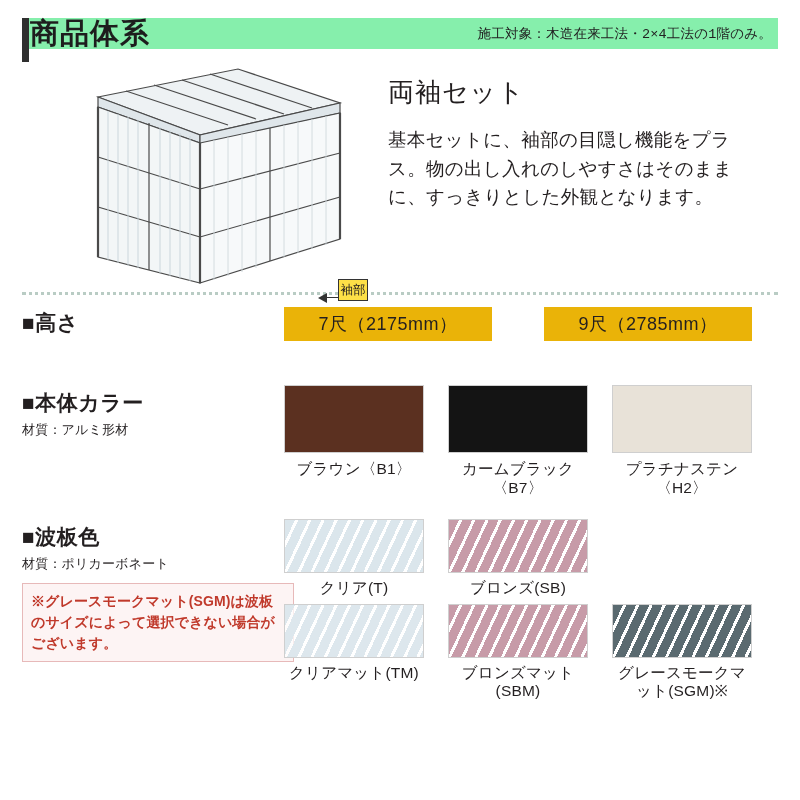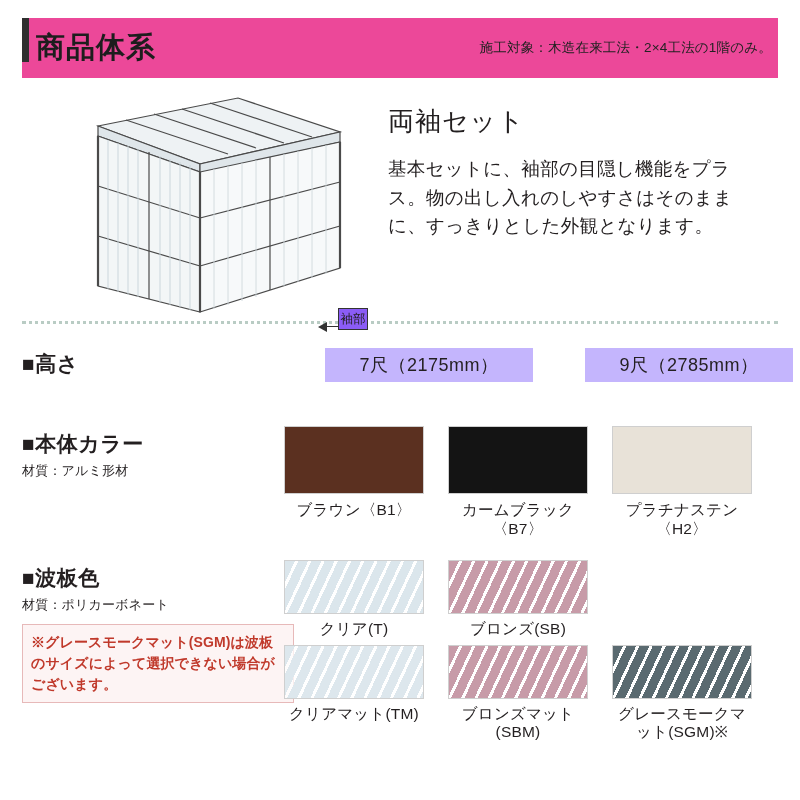--- a/index.html
+++ b/index.html
@@ -18,25 +18,25 @@
     position: relative;
     width: 800px;
     height: 800px;
     box-sizing: border-box;
     padding: 18px 22px 10px 22px;
   }
 
   
   .header {
     position: relative;
-    height: 60px;
-    background: #ec4899;
+    height: 31px;
+    background: #86efac;
     display: flex;
     align-items: center;
-    padding-left: 8px;
+    padding-left: 2px;
     box-sizing: border-box;
   }
   .header-bar {
     position: absolute;
     left: 0;
     top: 0;
     width: 7px;
     height: 44px;
     background: #2f2f2f;
   }
@@ -46,20 +46,21 @@
     letter-spacing: 1px;
     color: #1d1d1d;
     margin-left: 6px;
   }
   .header-note {
     margin-left: auto;
     font-size: 13.5px;
     color: #222;
     padding-right: 6px;
     letter-spacing: 0.2px;
+    font-family: Liberation Mono, monospace;
   }
 
   
   .hero {
     display: flex;
     margin-top: 12px;
     height: 225px;
   }
   .hero-left {
     width: 360px;
@@ -89,21 +90,21 @@
     position: absolute;
     left: 66px;
     top: 0px;
   }
   .callout {
     position: absolute;
     left: 316px;
     top: 218px;
     width: 30px;
     border: 1px solid #333;
-    background: #8b5cf6;
+    background: #fde047;
     font-size: 12.5px;
     line-height: 1.15;
     text-align: center;
     padding: 3px 1px;
     box-sizing: border-box;
   }
   .callout-arrow {
     position: absolute;
     left: 296px;
     top: 232px;
@@ -144,26 +145,26 @@
     font-weight: bold;
     letter-spacing: 0.5px;
   }
   .label-sub {
     font-size: 13px;
     margin-top: 4px;
     letter-spacing: 0.2px;
   }
 
   
-  .height-row { margin-top: 22px; gap: 41px; }
+  .height-row { margin-top: 10px; }
   .height-items { display: flex; gap: 52px; padding-top: 2px; }
   .height-chip {
     width: 208px;
     height: 34px;
-    background: #c4b5fd;
+    background: #eab308;
     display: flex;
     align-items: center;
     justify-content: center;
     font-size: 18px;
     letter-spacing: 0.5px;
   }
 
   
   .color-row { margin-top: 44px; }
   .swatch-grid {

